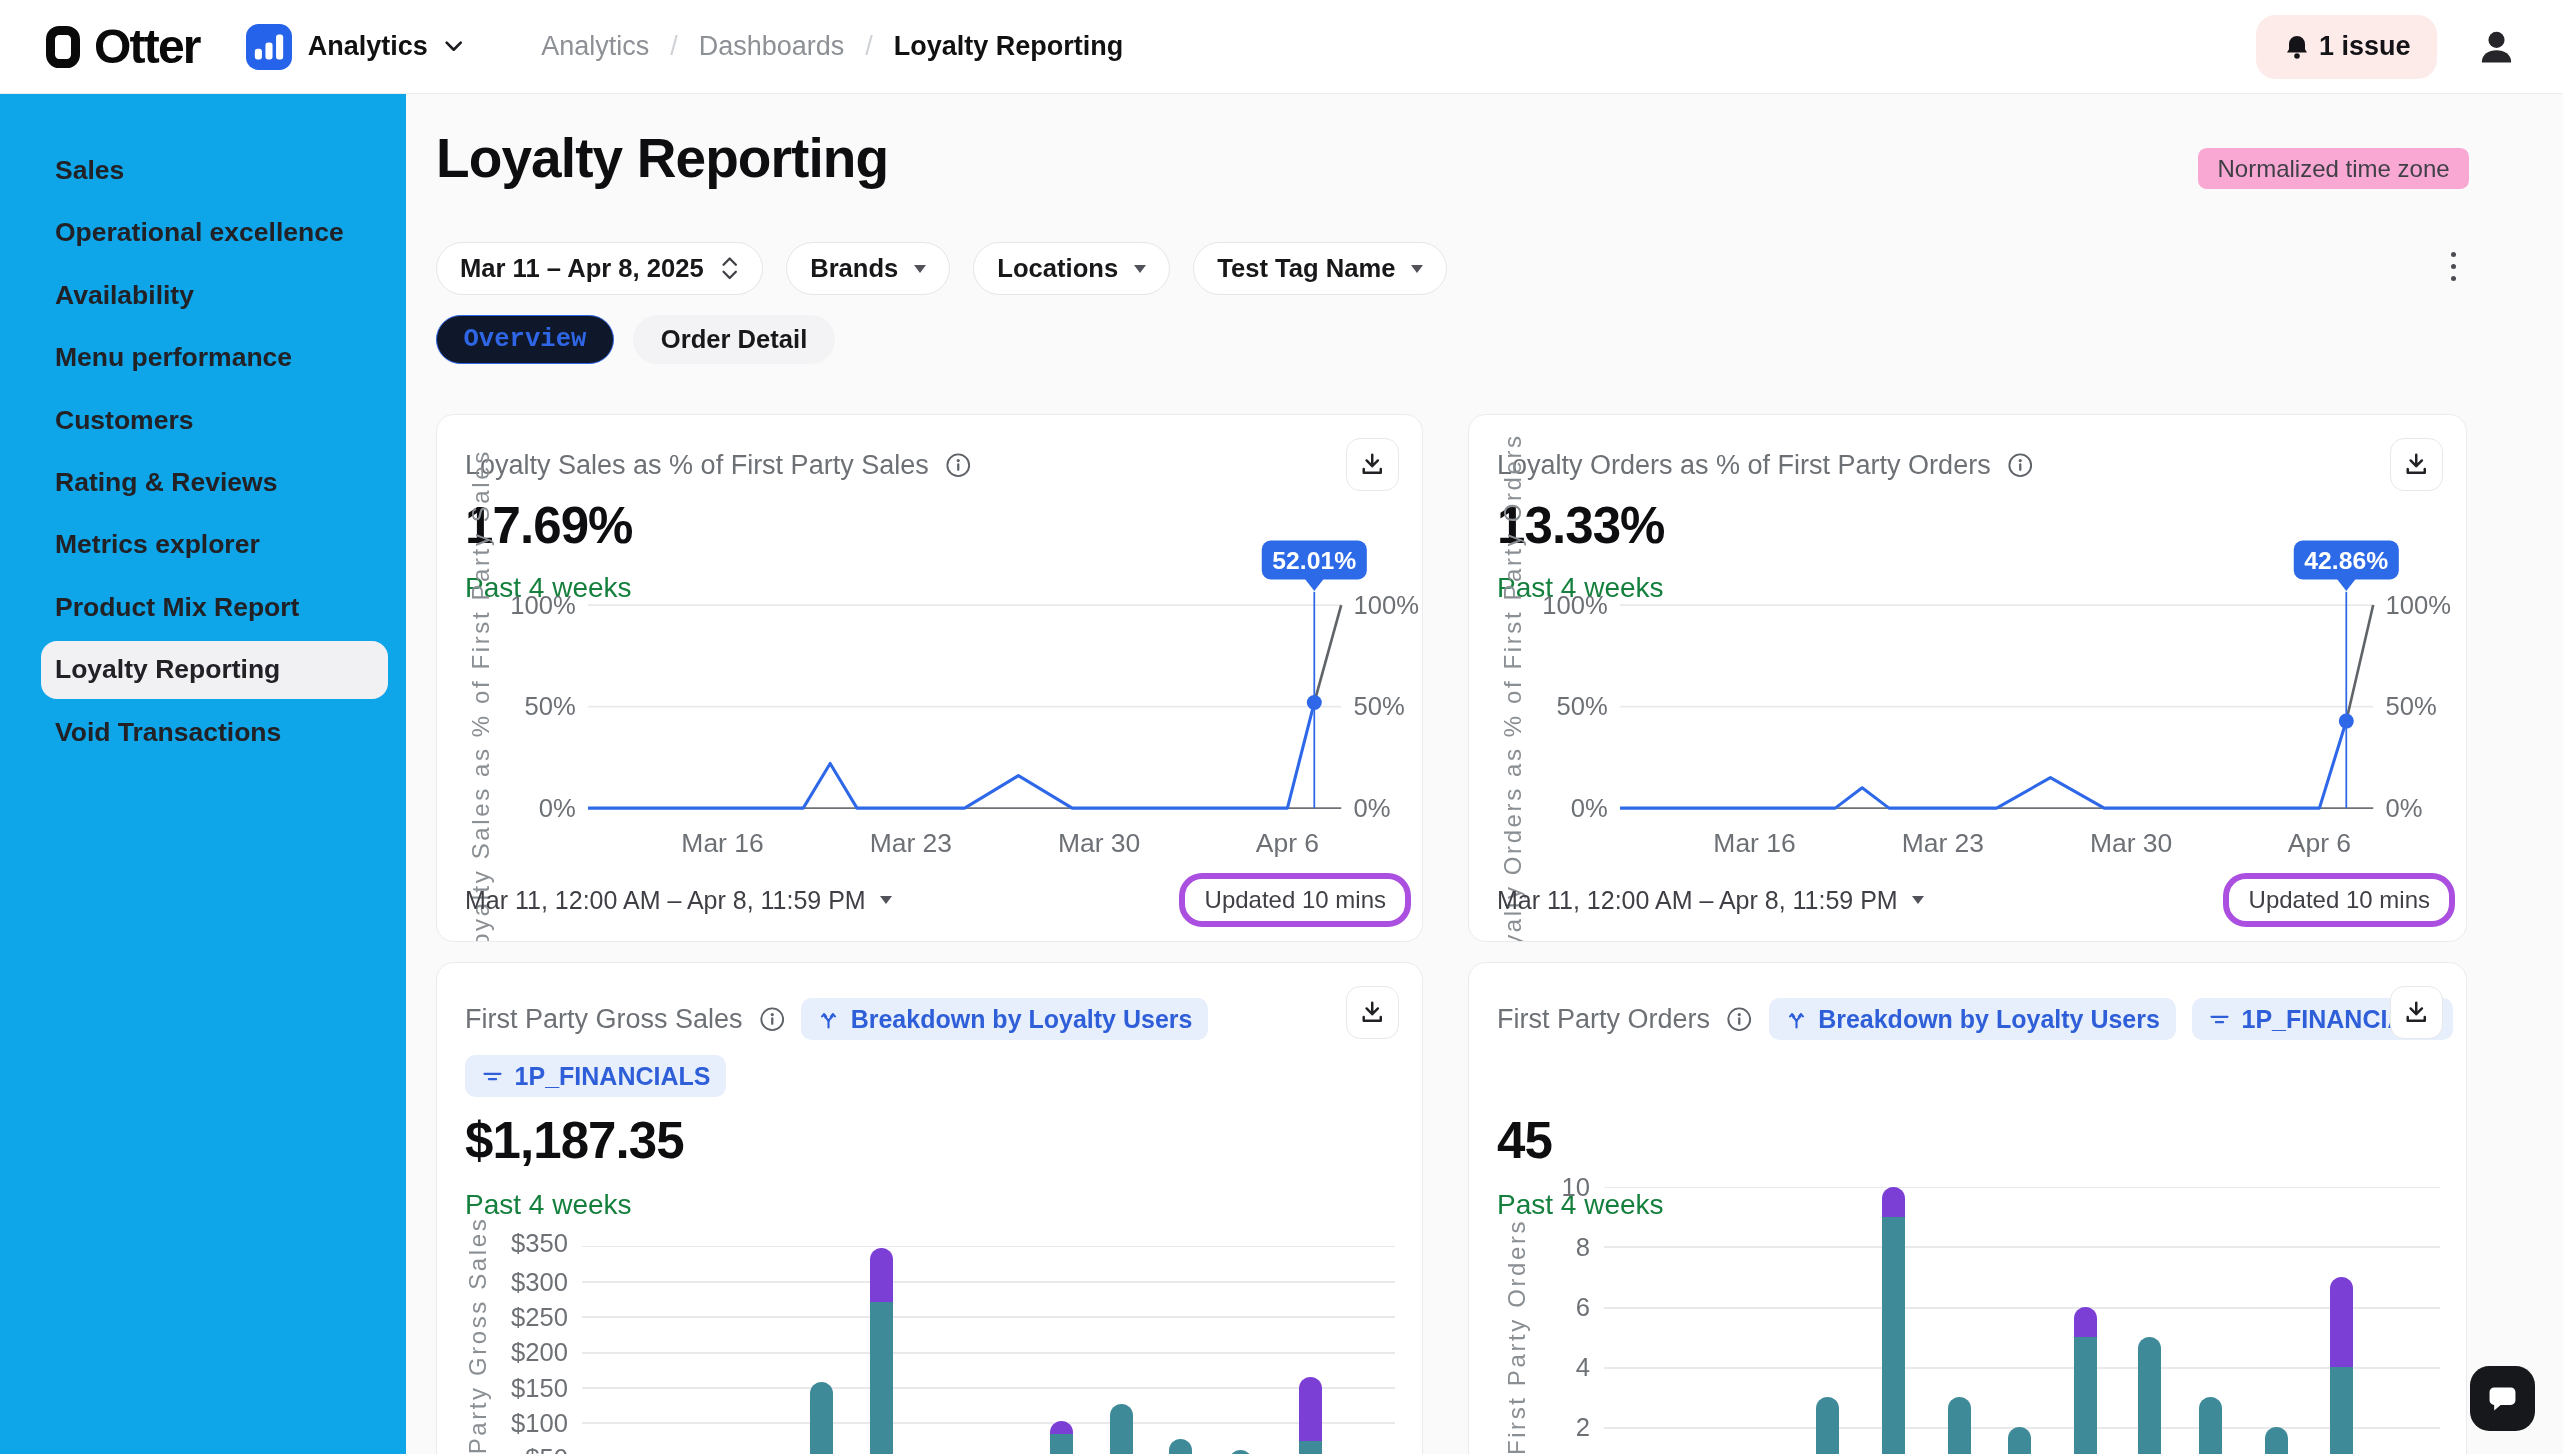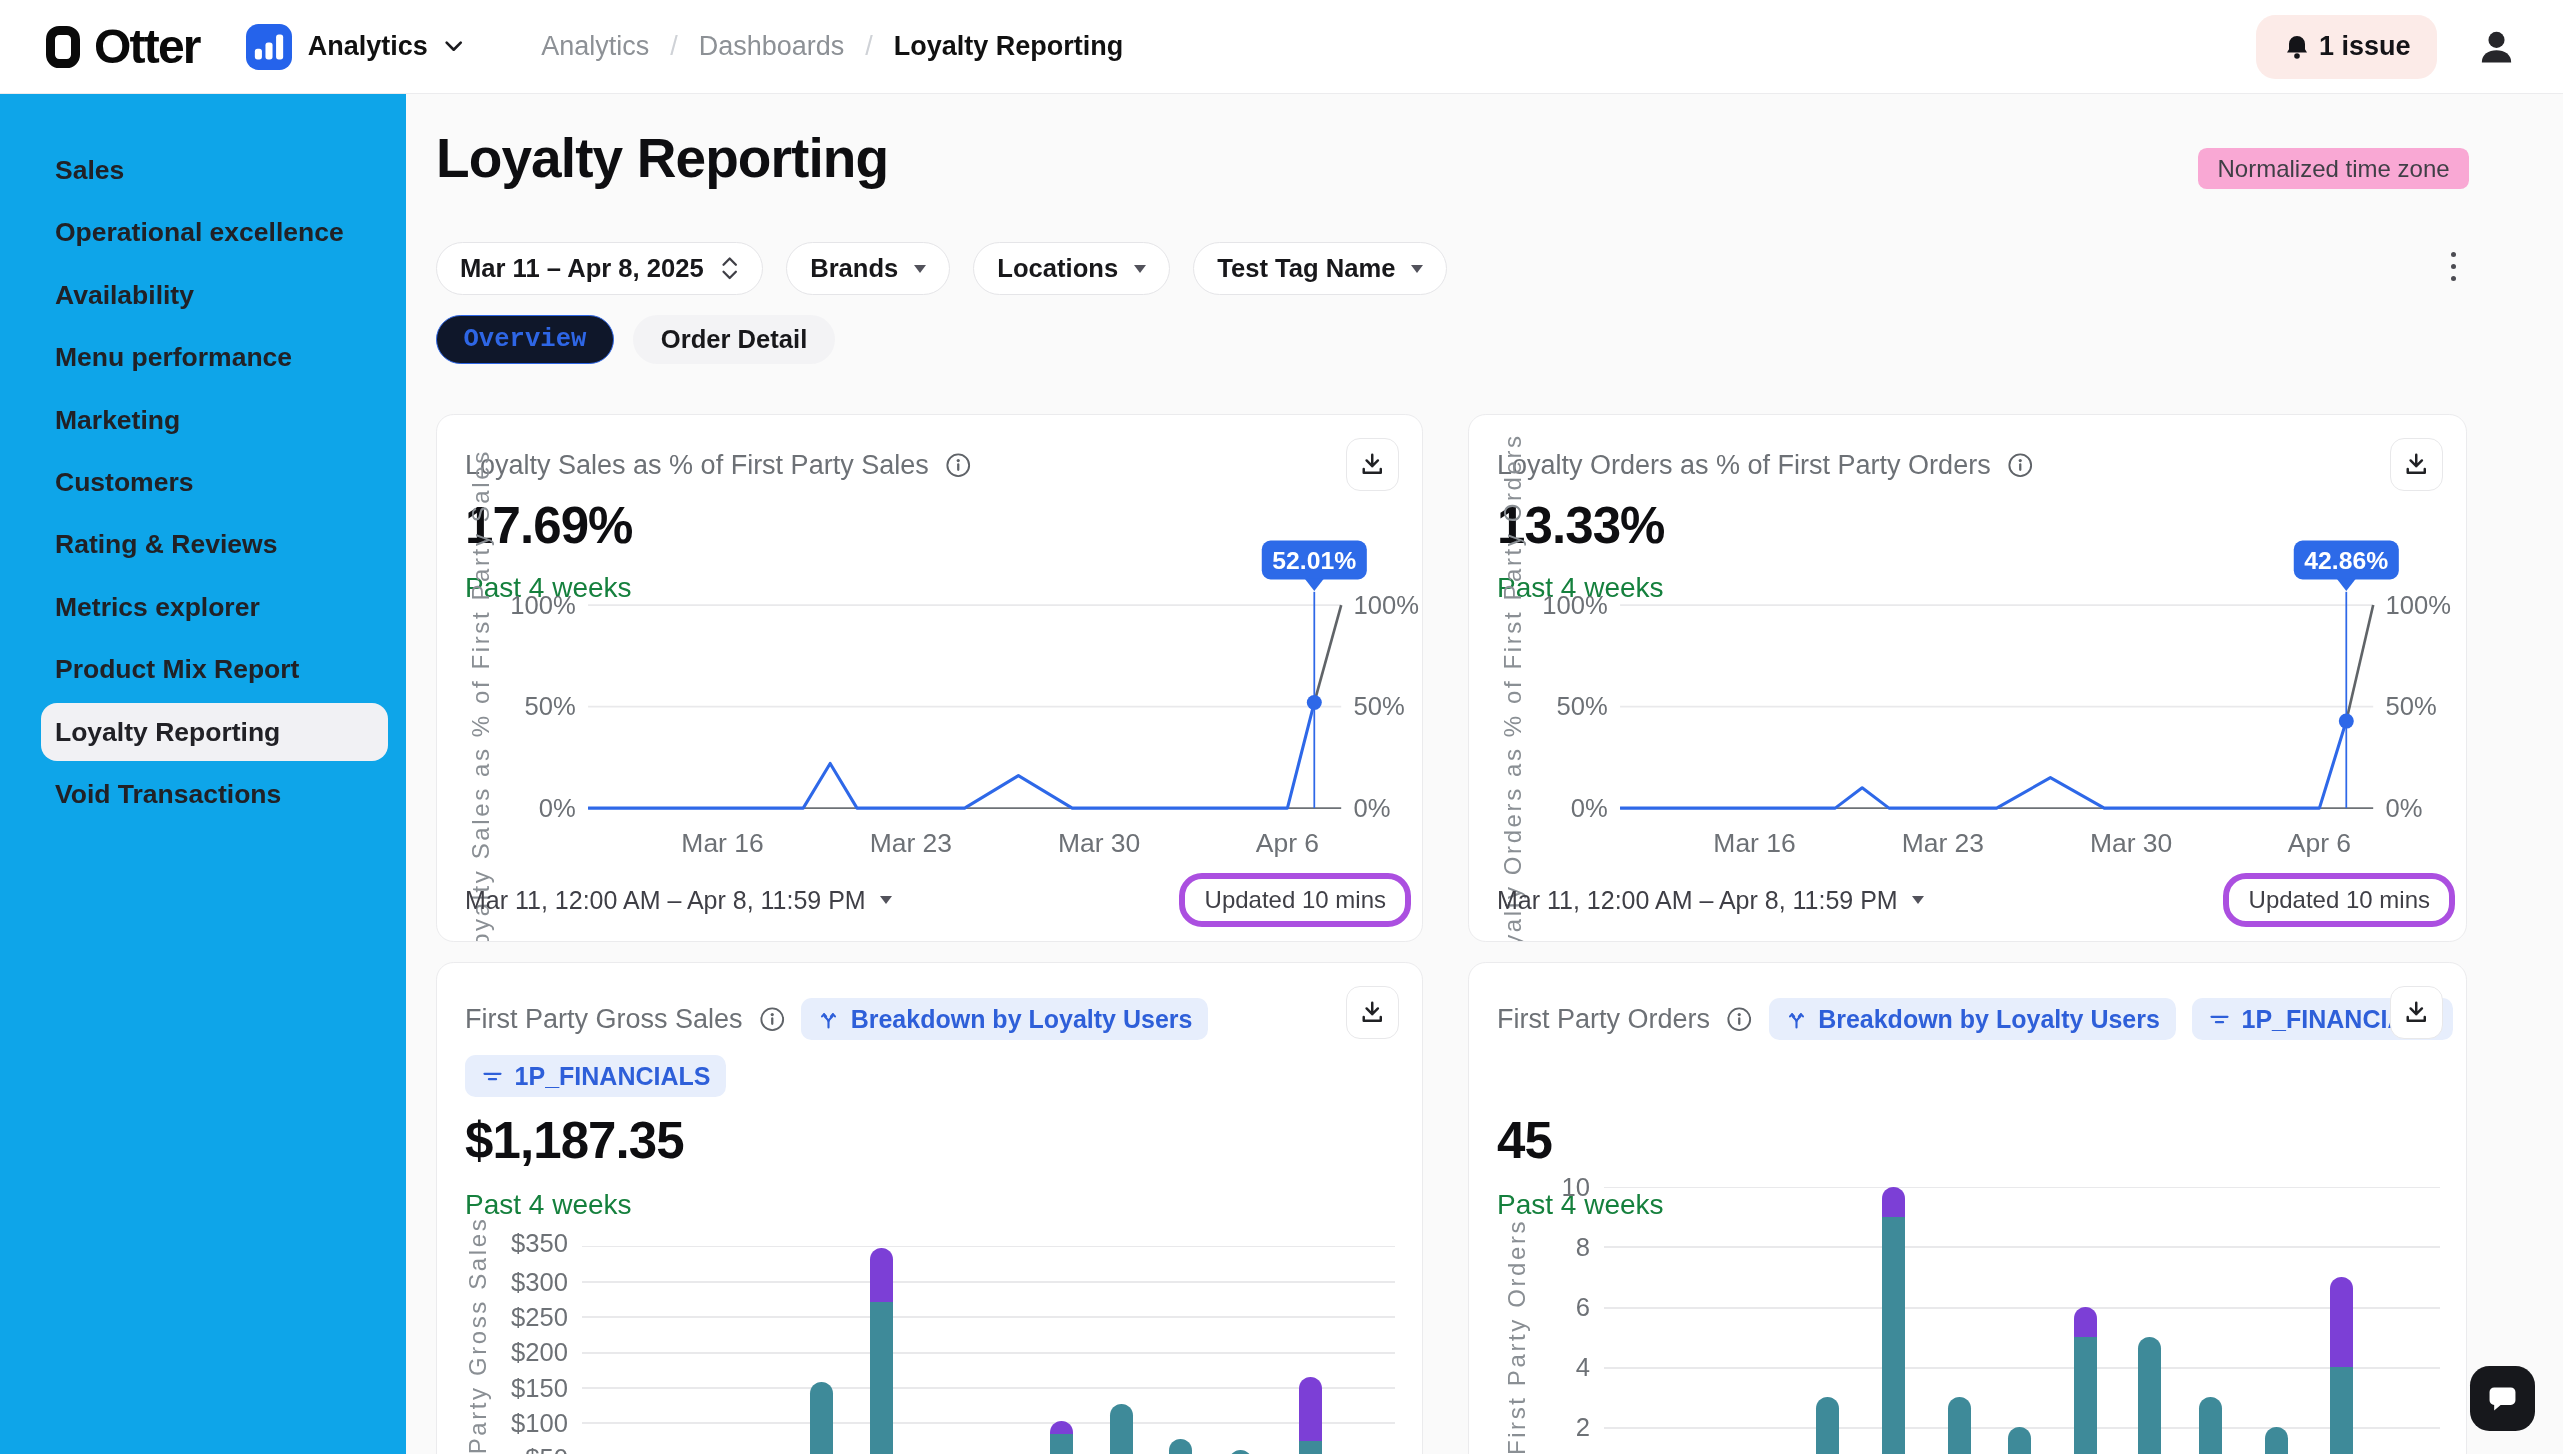--- a/index.html
+++ b/index.html
@@ -124,21 +124,20 @@
     </svg>
   </div>
 </div>
 
 <div class="sidebar">
   <div class="side-list" id="side-list">
       <div class="side-item">Sales</div>
       <div class="side-item">Operational excellence</div>
       <div class="side-item">Availability</div>
       <div class="side-item">Menu performance</div>
-      <div class="side-item">Marketing</div>
       <div class="side-item">Customers</div>
       <div class="side-item">Rating &amp; Reviews</div>
       <div class="side-item">Metrics explorer</div>
       <div class="side-item">Product Mix Report</div>
       <div class="side-item active">Loyalty Reporting</div>
       <div class="side-item">Void Transactions</div>
     </div>
 </div>
 
 <div class="main">

